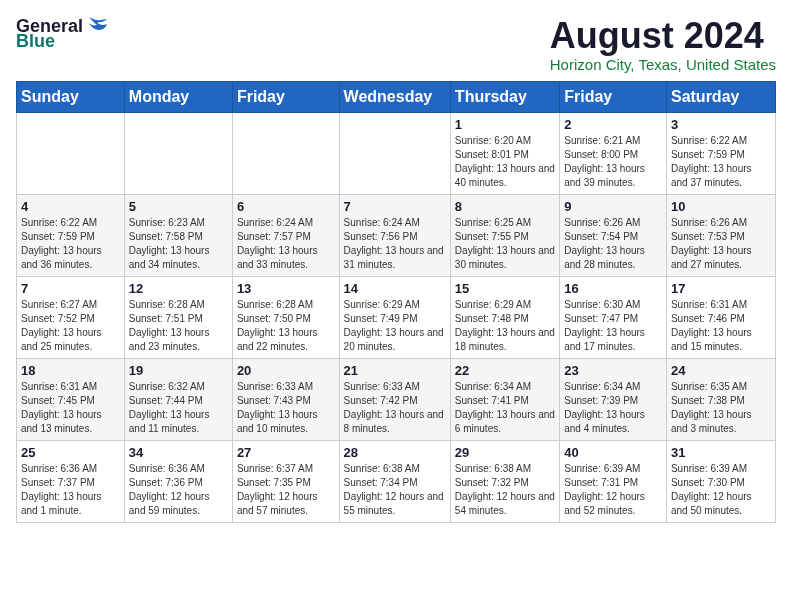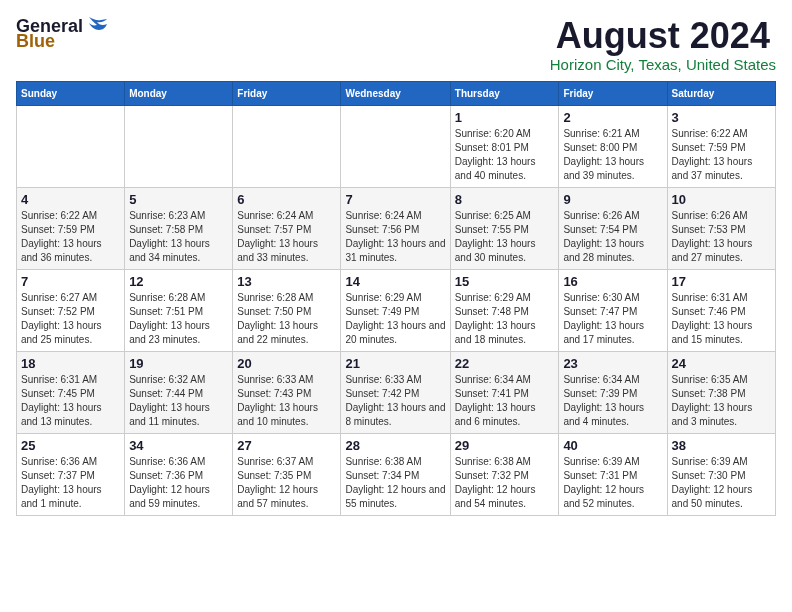--- a/index.html
+++ b/index.html
@@ -22,33 +22,33 @@
       align-items: flex-start;
     }
     .logo-general {
       font-size: 18px;
       font-weight: bold;
       color: #1a1a2e;
     }
     .logo-blue {
       font-size: 18px;
       font-weight: bold;
-      color: #a16207;
+      color: #0f766e;
     }
     .logo-bird {
       width: 24px;
       height: 20px;
       margin-left: 4px;
     }
     .logo-top {
       display: flex;
       align-items: center;
     }
     .title-section {
-      text-align: center;
+      text-align: left;
     }
     .month-title {
       font-size: 36px;
       font-weight: bold;
       color: #1a1a2e;
       line-height: 1.1;
     }
     .location {
       font-size: 15px;
       color: #15803d;
@@ -56,21 +56,21 @@
     table {
       width: 100%;
       border-collapse: collapse;
       font-size: 11px;
     }
     thead tr th {
       background-color: #2166c0;
       color: #fff;
       padding: 6px 4px;
       text-align: left;
-      font-size: 10px;
+      font-size: 16px;
       font-weight: bold;
       border: 1px solid #1a55a0;
       margin-top: 8px;
     }
     tbody tr td {
       border: 1px solid #ccc;
       vertical-align: top;
       padding: 4px;
       width: 113px;
       min-height: 80px;
@@ -253,18 +253,18 @@
         </td>
         <td>
           <div class="day-number">29</div>
           <div class="day-info">Sunrise: 6:38 AM<br>Sunset: 7:32 PM<br>Daylight: 12 hours and 54 minutes.</div>
         </td>
         <td>
           <div class="day-number">40</div>
           <div class="day-info">Sunrise: 6:39 AM<br>Sunset: 7:31 PM<br>Daylight: 12 hours and 52 minutes.</div>
         </td>
         <td>
-          <div class="day-number">38</div>
+          <div class="day-number">31</div>
           <div class="day-info">Sunrise: 6:39 AM<br>Sunset: 7:30 PM<br>Daylight: 12 hours and 50 minutes.</div>
         </td>
       </tr>
     </tbody>
 </table>
 
 </body></html>

